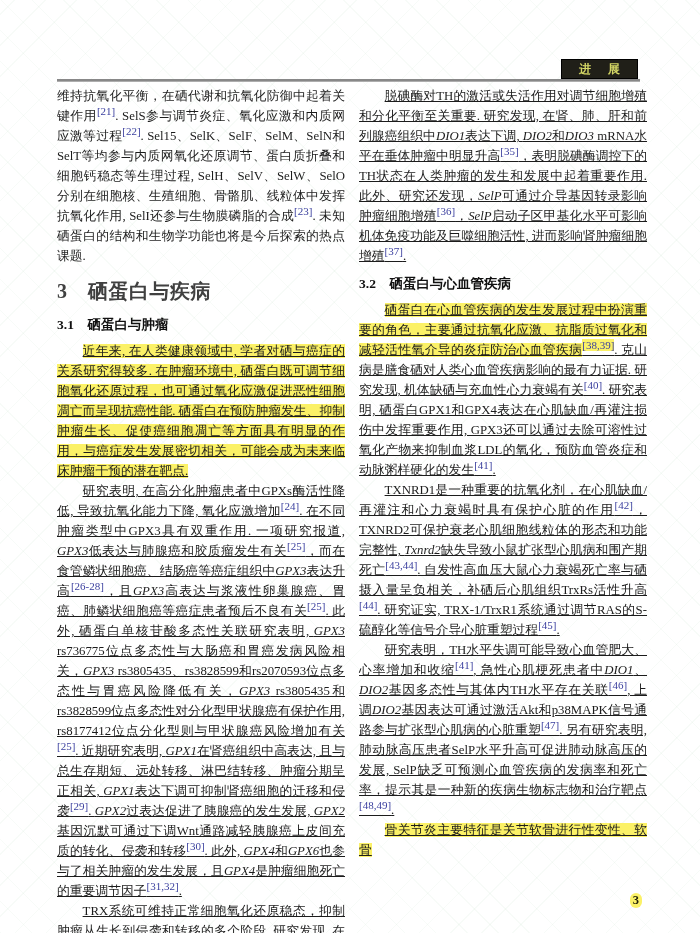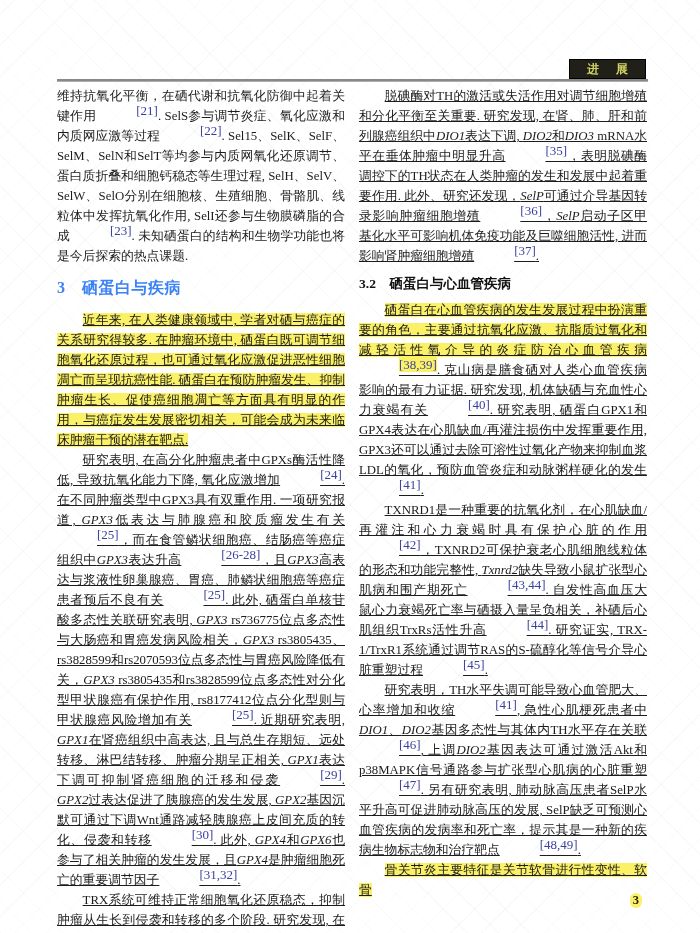--- a/index.html
+++ b/index.html
@@ -18,21 +18,21 @@
   
   .page::before{
     content:"";
     position:absolute;inset:0;
     background:
       repeating-linear-gradient(45deg,  rgba(120,185,130,0.055) 0 1px, transparent 1px 22px),
       repeating-linear-gradient(-45deg, rgba(120,185,130,0.055) 0 1px, transparent 1px 22px);
     pointer-events:none;
   }
   .header{
-    position:absolute;top:59px;left:57px;right:52px;height:22px;
+    position:absolute;top:59px;left:57px;right:60px;height:22px;
   }
   .badge{
     position:absolute;right:2px;top:0;
     background:var(--badge-bg,#201f18);
     color:var(--badge-text,#d4d765);
     font-size:12px;font-weight:bold;
     letter-spacing:7px;
     padding:2px 10px 2px 17px;
     border:1px solid #000;
     line-height:14px;
@@ -49,35 +49,34 @@
   .col{width:288px;}
   .para{
     margin:0;
     font-size:12.8px;
     line-height:20px;
     text-align:justify;
     color:#1c1c1c;
   }
   .para.indent{text-indent:2em;text-decoration:underline;}
   .heading1{
-    font-size:16px;font-weight:bold;color:#3b82f6;
+    font-size:20px;font-weight:bold;color:#404040;
     margin:12px 0 11px;
     letter-spacing:0.5px;
   }
   .heading2{
     font-size:13.5px;font-weight:bold;color:#111;
     margin:9px 0 7px;
   }
   .ref{
     color:var(--ref,#3a3f9e);
-    font-size:13px;
+    font-size:11px;
     vertical-align:super;
     line-height:0;
     letter-spacing:0;
-    margin-left:40px;
   }
   .gene{font-style:italic;}
   .hl{background:var(--hl,#fbf167);}
   .page-number{
     position:absolute;
     right:58px;top:893px;
     font-size:12.5px;font-weight:bold;color:#22220a;
     background:var(--hl,#fbf167);
     padding:0 3px;
     border-radius:6px;
@@ -89,20 +88,21 @@
 <div class="page">
   <div class="header">
     <span class="badge">进 展</span>
     <div class="rule"></div>
   </div>
 
   <div class="columns">
     <div class="col">
         <p class="para"><span>维持抗氧化平衡，在硒代谢和抗氧化防御中起着关键作用</span><span class="ref">[21]</span><span>. SelS参与调节炎症、氧化应激和内质网应激等过程</span><span class="ref">[22]</span><span>. Sel15、SelK、SelF、SelM、SelN和SelT等均参与内质网氧化还原调节、蛋白质折叠和细胞钙稳态等生理过程, SelH、SelV、SelW、SelO分别在细胞核、生殖细胞、骨骼肌、线粒体中发挥抗氧化作用, SelI还参与生物膜磷脂的合成</span><span class="ref">[23]</span><span>. 未知硒蛋白的结构和生物学功能也将是今后探索的热点课题.</span></p>
         <div class="heading1">3　硒蛋白与疾病</div>
+        <div class="heading2">3.1　硒蛋白与肿瘤</div>
         <p class="para indent"><span class="hl">近年来, 在人类健康领域中, 学者对硒与癌症的关系研究得较多. 在肿瘤环境中, 硒蛋白既可调节细胞氧化还原过程，也可通过氧化应激促进恶性细胞凋亡而呈现抗癌性能. 硒蛋白在预防肿瘤发生、抑制肿瘤生长、促使癌细胞凋亡等方面具有明显的作用，与癌症发生发展密切相关，可能会成为未来临床肿瘤干预的潜在靶点.</span></p>
         <p class="para indent"><span>研究表明, 在高分化肿瘤患者中GPXs酶活性降低, 导致抗氧化能力下降, 氧化应激增加</span><span class="ref">[24]</span><span>. 在不同肿瘤类型中GPX3具有双重作用. 一项研究报道, </span><span class="gene">GPX3</span><span>低表达与肺腺癌和胶质瘤发生有关</span><span class="ref">[25]</span><span>，而在食管鳞状细胞癌、结肠癌等癌症组织中</span><span class="gene">GPX3</span><span>表达升高</span><span class="ref">[26-28]</span><span>，且</span><span class="gene">GPX3</span><span>高表达与浆液性卵巢腺癌、胃癌、肺鳞状细胞癌等癌症患者预后不良有关</span><span class="ref">[25]</span><span>. 此外, 硒蛋白单核苷酸多态性关联研究表明, </span><span class="gene">GPX3</span><span> rs736775位点多态性与大肠癌和胃癌发病风险相关，</span><span class="gene">GPX3</span><span> rs3805435、rs3828599和rs2070593位点多态性与胃癌风险降低有关，</span><span class="gene">GPX3</span><span> rs3805435和rs3828599位点多态性对分化型甲状腺癌有保护作用, rs8177412位点分化型则与甲状腺癌风险增加有关</span><span class="ref">[25]</span><span>. 近期研究表明, </span><span class="gene">GPX1</span><span>在肾癌组织中高表达, 且与总生存期短、远处转移、淋巴结转移、肿瘤分期呈正相关, </span><span class="gene">GPX1</span><span>表达下调可抑制肾癌细胞的迁移和侵袭</span><span class="ref">[29]</span><span>. </span><span class="gene">GPX2</span><span>过表达促进了胰腺癌的发生发展, </span><span class="gene">GPX2</span><span>基因沉默可通过下调Wnt通路减轻胰腺癌上皮间充质的转化、侵袭和转移</span><span class="ref">[30]</span><span>. 此外, </span><span class="gene">GPX4</span><span>和</span><span class="gene">GPX6</span><span>也参与了相关肿瘤的发生发展，且</span><span class="gene">GPX4</span><span>是肿瘤细胞死亡的重要调节因子</span><span class="ref">[31,32]</span><span>.</span></p>
         <p class="para indent"><span>TRX系统可维持正常细胞氧化还原稳态，抑制肿瘤从生长到侵袭和转移的多个阶段. 研究发现, 在肺恶性肿瘤、恶性间皮瘤、肝细胞癌和星形细胞脑肿瘤中</span></p>
       </div>
     <div class="col">
         <p class="para indent"><span>脱碘酶对TH的激活或失活作用对调节细胞增殖和分化平衡至关重要. 研究发现, 在肾、肺、肝和前列腺癌组织中</span><span class="gene">DIO1</span><span>表达下调, </span><span class="gene">DIO2</span><span>和</span><span class="gene">DIO3</span><span> mRNA水平在垂体肿瘤中明显升高</span><span class="ref">[35]</span><span>，表明脱碘酶调控下的TH状态在人类肿瘤的发生和发展中起着重要作用. 此外、研究还发现，</span><span class="gene">SelP</span><span>可通过介导基因转录影响肿瘤细胞增殖</span><span class="ref">[36]</span><span>，</span><span class="gene">SelP</span><span>启动子区甲基化水平可影响机体免疫功能及巨噬细胞活性, 进而影响肾肿瘤细胞增殖</span><span class="ref">[37]</span><span>.</span></p>
         <div class="heading2">3.2　硒蛋白与心血管疾病</div>
         <p class="para indent"><span class="hl">硒蛋白在心血管疾病的发生发展过程中扮演重要的角色，主要通过抗氧化应激、抗脂质过氧化和减轻活性氧介导的炎症防治心血管疾病</span><span class="ref hl">[38,39]</span><span>. 克山病是膳食硒对人类心血管疾病影响的最有力证据. 研究发现, 机体缺硒与充血性心力衰竭有关</span><span class="ref">[40]</span><span>. 研究表明, 硒蛋白GPX1和GPX4表达在心肌缺血/再灌注损伤中发挥重要作用, GPX3还可以通过去除可溶性过氧化产物来抑制血浆LDL的氧化，预防血管炎症和动脉粥样硬化的发生</span><span class="ref">[41]</span><span>.</span></p>
         <p class="para indent"><span>TXNRD1是一种重要的抗氧化剂，在心肌缺血/再灌注和心力衰竭时具有保护心脏的作用</span><span class="ref">[42]</span><span>，TXNRD2可保护衰老心肌细胞线粒体的形态和功能完整性, </span><span class="gene">Txnrd2</span><span>缺失导致小鼠扩张型心肌病和围产期死亡</span><span class="ref">[43,44]</span><span>. 自发性高血压大鼠心力衰竭死亡率与硒摄入量呈负相关，补硒后心肌组织TrxRs活性升高</span><span class="ref">[44]</span><span>. 研究证实, TRX-1/TrxR1系统通过调节RAS的S-硫醇化等信号介导心脏重塑过程</span><span class="ref">[45]</span><span>.</span></p>
         <p class="para indent"><span>研究表明，TH水平失调可能导致心血管肥大、心率增加和收缩</span><span class="ref">[41]</span><span>, 急性心肌梗死患者中</span><span class="gene">DIO1</span><span>、</span><span class="gene">DIO2</span><span>基因多态性与其体内TH水平存在关联</span><span class="ref">[46]</span><span>, 上调</span><span class="gene">DIO2</span><span>基因表达可通过激活Akt和p38MAPK信号通路参与扩张型心肌病的心脏重塑</span><span class="ref">[47]</span><span>. 另有研究表明, 肺动脉高压患者SelP水平升高可促进肺动脉高压的发展, SelP缺乏可预测心血管疾病的发病率和死亡率，提示其是一种新的疾病生物标志物和治疗靶点</span><span class="ref">[48,49]</span><span>.</span></p>

